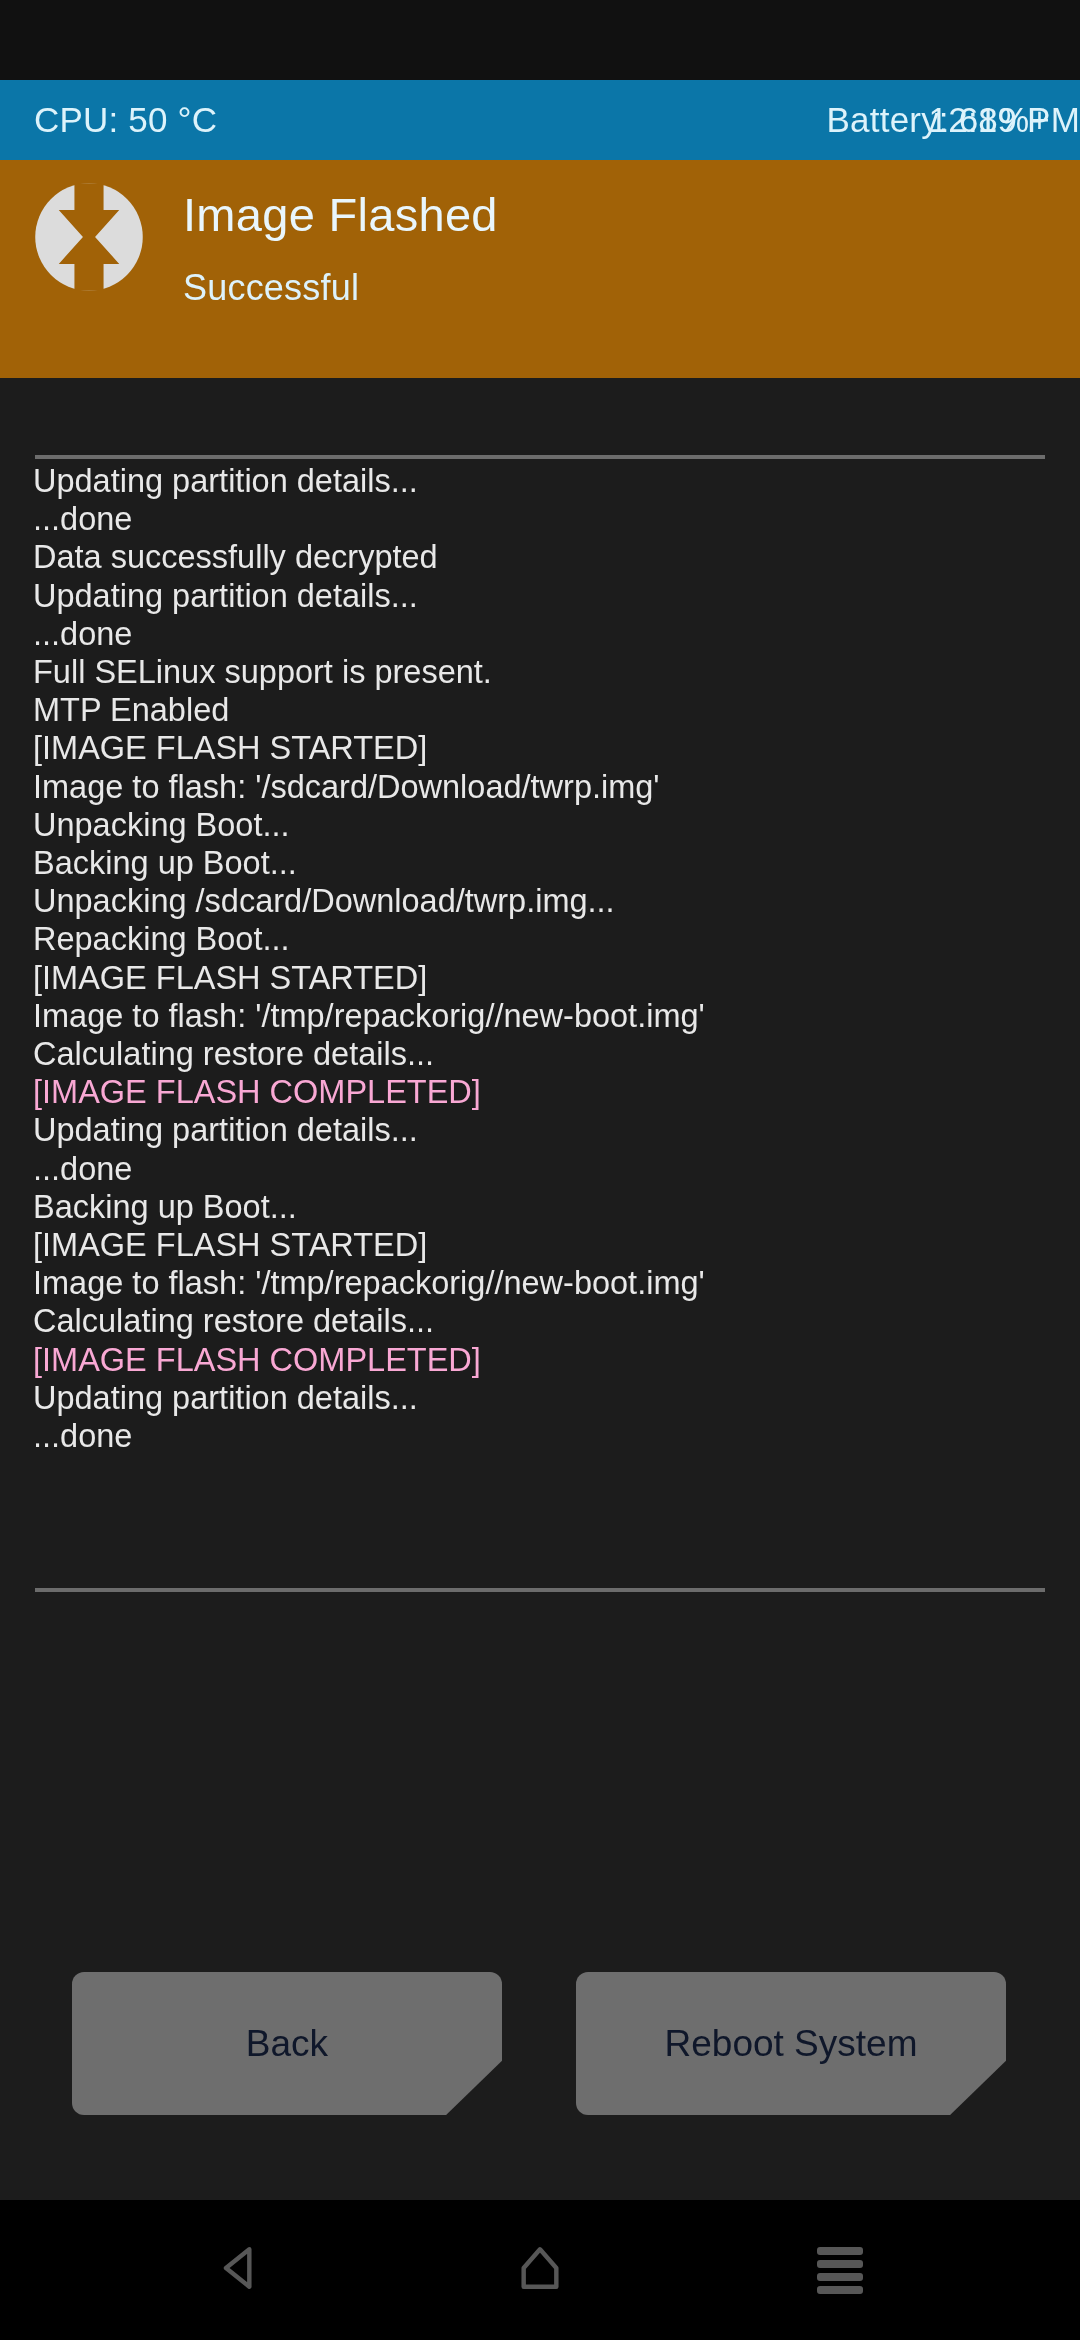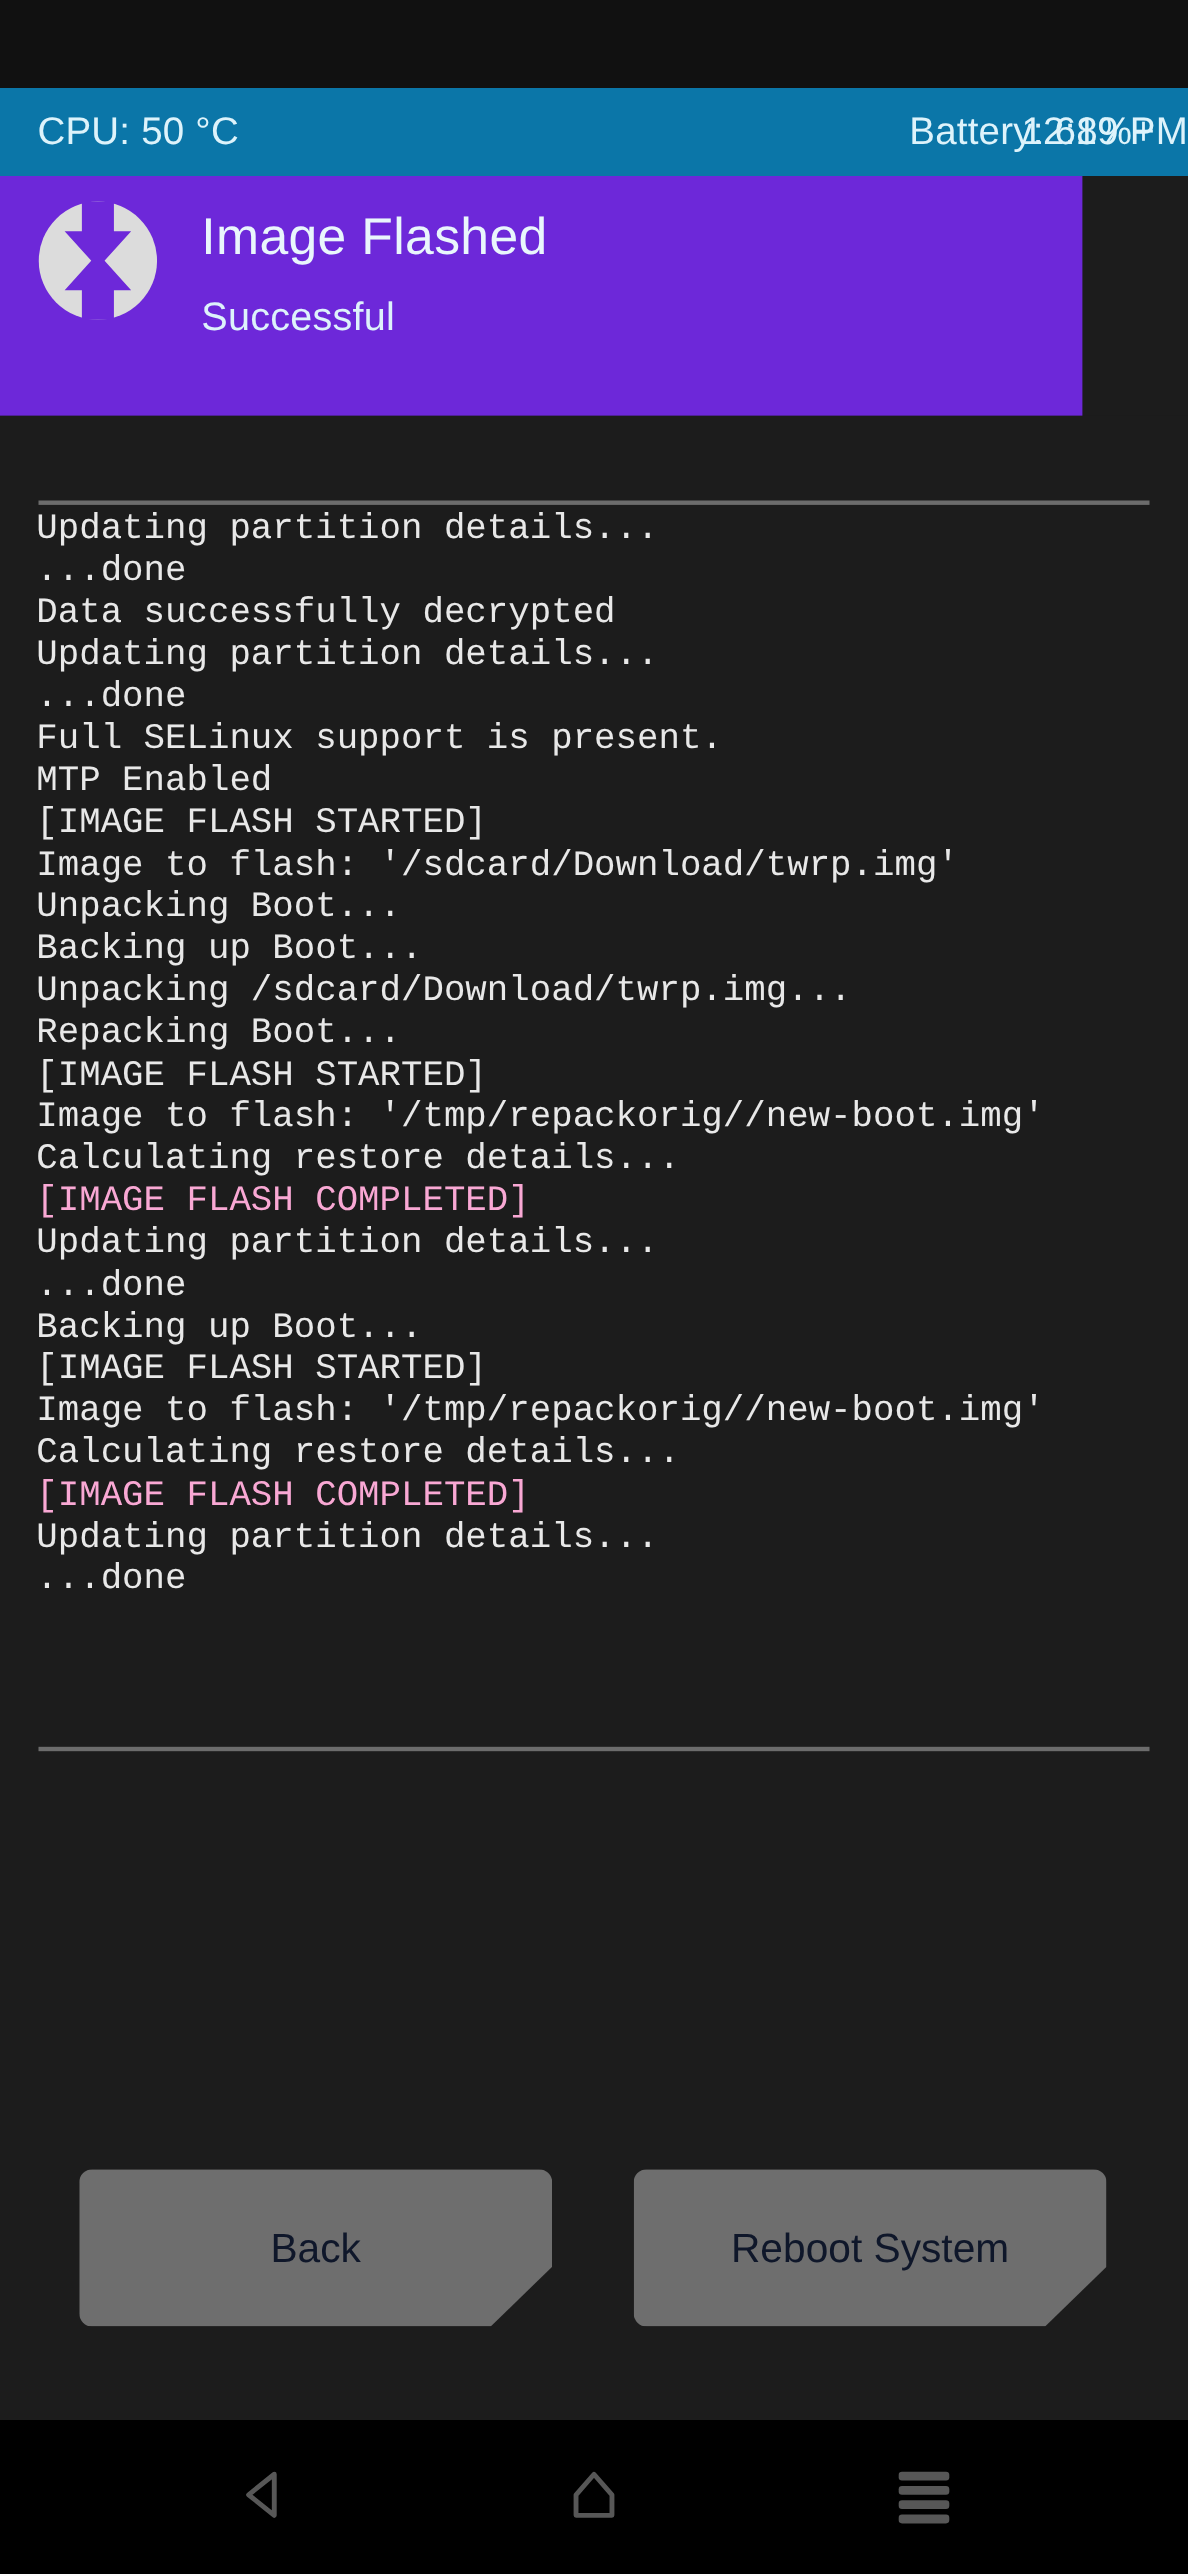--- a/index.html
+++ b/index.html
@@ -36,22 +36,22 @@
     white-space:nowrap;
     text-align:right;
   }
   .status-left   { position:absolute; left:34px; }
   .status-center { position:absolute; left:0; width:1080px; text-align:right; }
   .status-right  { position:absolute; right:30px; }
 
   
   .header {
     position:absolute; top:160px; left:0;
-    width:984px; height:218px;
-    background:#6d28d9;
+    width:1080px; height:218px;
+    background:#a16207;
   }
   .twrp-logo {
     position:absolute; left:33px; top:21px;
     width:112px; height:112px;
   }
   .header-title {
     position:absolute; left:183px; top:27px;
     color:#e9f6fc;
     font-size:47px;
     font-weight:400;
@@ -77,21 +77,21 @@
     position:absolute; left:35px;
     width:1010px; height:4px;
     background:#6c6c6c;
   }
   .divider-top    { top:77px; }
   .divider-bottom { top:1210px; }
 
   .console-log {
     position:absolute; left:33px; top:84px;
     width:1020px;
-    font-family:Liberation Mono, monospace;
+    font-family:Liberation Sans, sans-serif;
     font-size:32.5px;
     line-height:38.2px;
     color:#e8e8e8;
     white-space:pre;
   }
   .log-line { display:block; white-space:pre; }
   .log-line.completed { color:#f9a8d4; }
 
   
   .btn {

